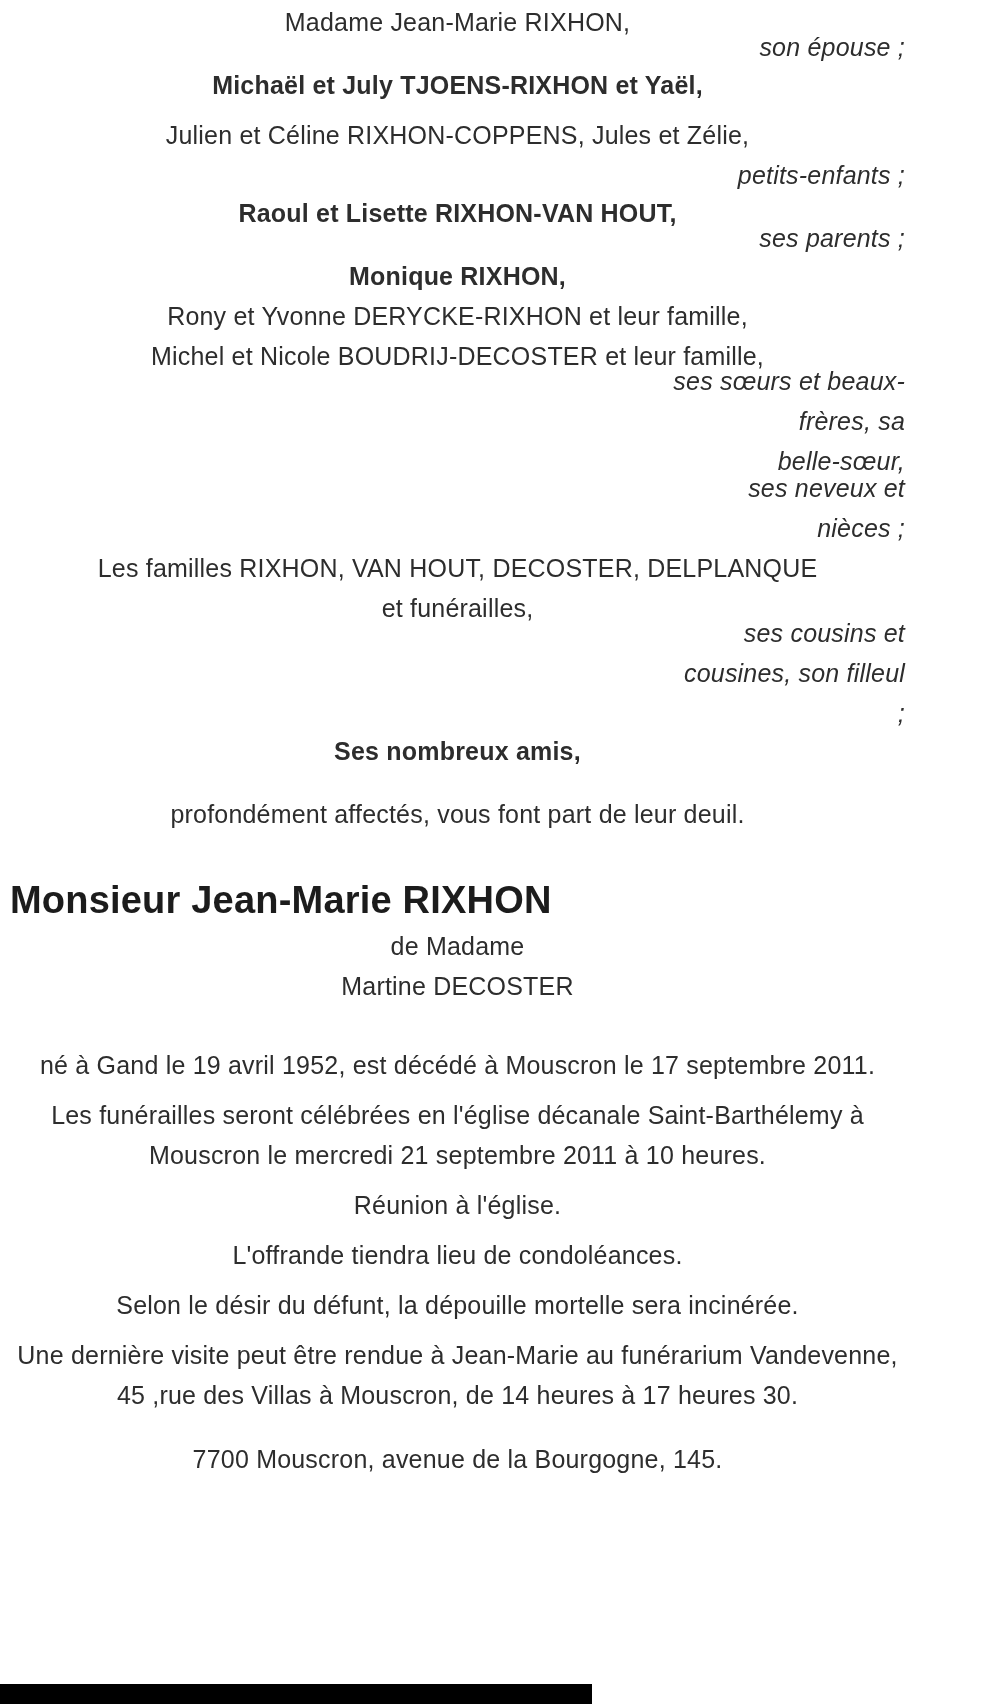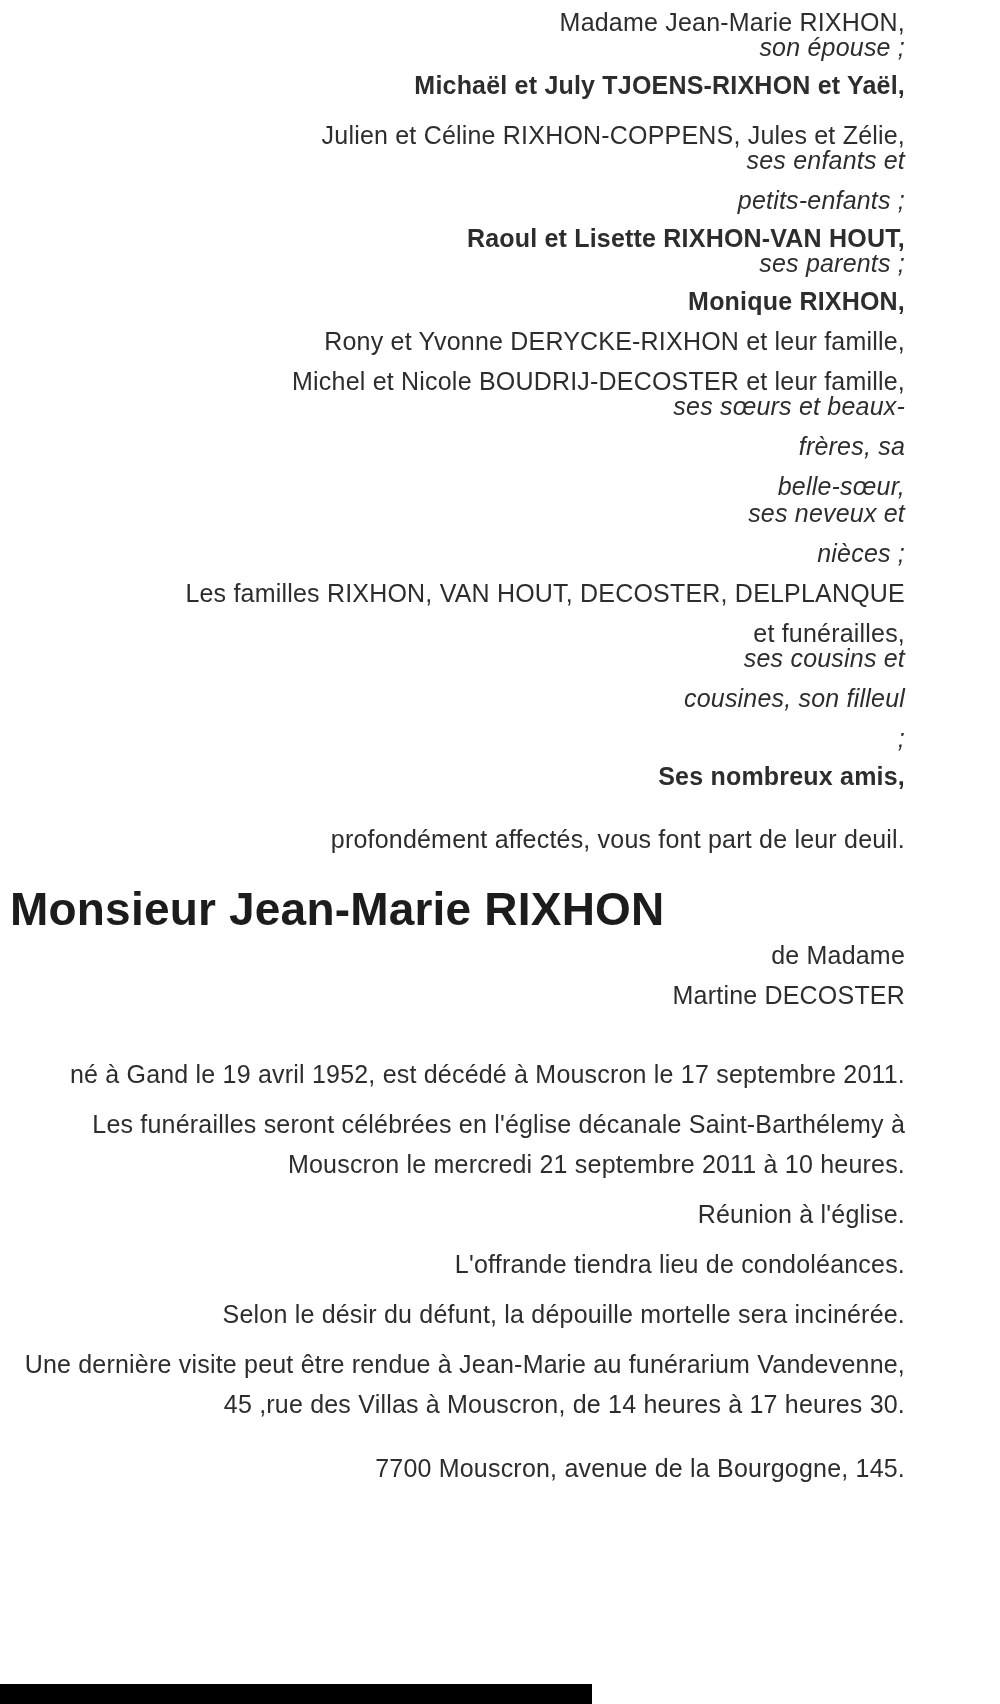--- a/index.html
+++ b/index.html
@@ -20,36 +20,36 @@
   .content {
     box-sizing: border-box;
     width: 100%;
     padding: 2px 95px 0 10px;
   }
   .line {
     font-size: 25px;
     line-height: 40px;
     letter-spacing: 0.2px;
   }
-  .left { text-align: right; }
+  .left { text-align: center; }
   .rel {
     text-align: right;
     font-style: italic;
   }
   .mt-n15 { margin-top: -15px; }
   .mt-n13 { margin-top: -13px; text-align: right; }
   .mt-n2  { margin-top: -2px; font-weight: bold; }
   .mt10   { margin-top: 10px; }
   .mt36   { margin-top: 23px; }
   .mt39   { margin-top: 39px; }
   .mt40   { margin-top: 24px; }
   .mt46   { margin-top: 46px; }
   .title {
-    margin: 24px 0 0 0;
-    font-size: 46px;
+    margin: 40px 0 0 0;
+    font-size: 38px;
     font-weight: 700;
     line-height: 52px;
     color: #1c1c1c;
     letter-spacing: 0.2px;
   }
   .black-bar {
     position: absolute;
     left: 0;
     bottom: 0;
     width: 592px;
@@ -61,21 +61,20 @@
 <body>
 
 <div class="page">
   <div class="content">
 
     <div class="line left">Madame Jean-Marie RIXHON,</div>
     <div class="line rel mt-n15">son épouse ;</div>
 
     <div class="line left mt-n2">Michaël et July TJOENS-RIXHON et Yaël,</div>
     <div class="line left mt10">Julien et Céline RIXHON-COPPENS, Jules et Zélie,</div>
-    <div class="line rel mt-n15">ses enfants et</div>
     <div class="line rel">petits-enfants ;</div>
 
     <div class="line left mt-n2">Raoul et Lisette RIXHON-VAN HOUT,</div>
     <div class="line rel mt-n15">ses parents ;</div>
 
     <div class="line left mt-n2">Monique RIXHON,</div>
     <div class="line left">Rony et Yvonne DERYCKE-RIXHON et leur famille,</div>
     <div class="line left">Michel et Nicole BOUDRIJ-DECOSTER et leur famille,</div>
     <div class="line rel mt-n15">ses sœurs et beaux-</div>
     <div class="line rel">frères, sa</div>

